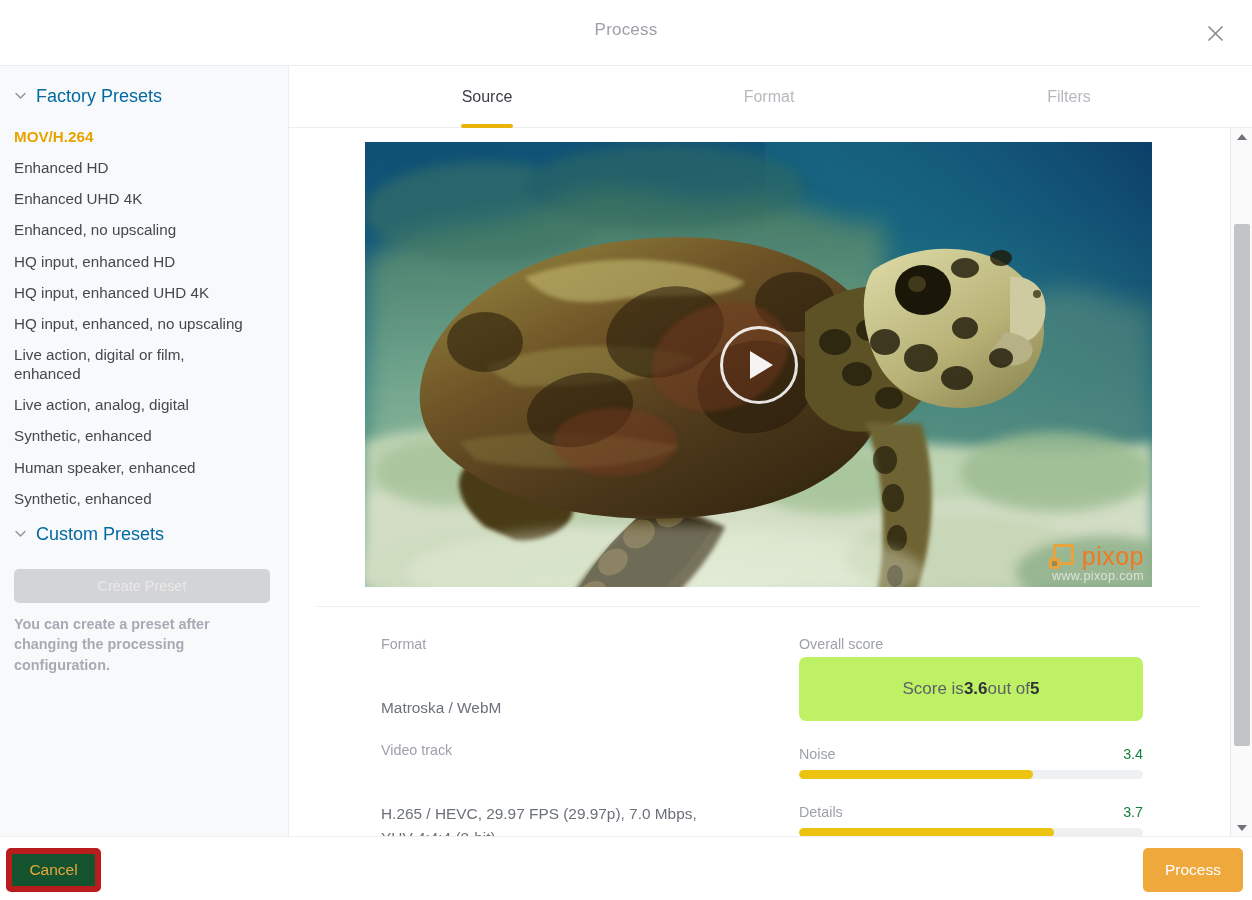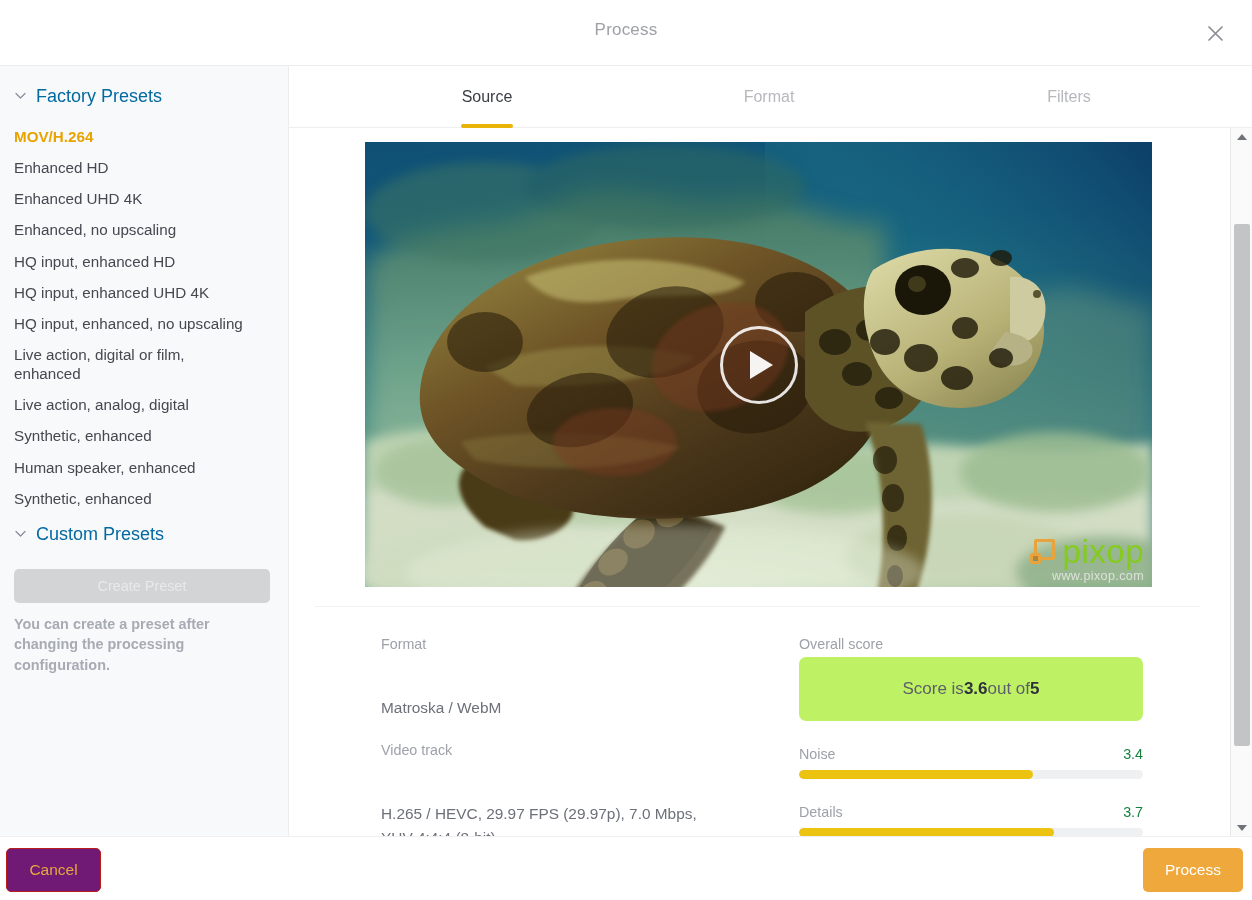--- a/index.html
+++ b/index.html
@@ -115,21 +115,21 @@
   .wm-row { display: flex; align-items: center; gap: 7px; }
   .wm-mark { width: 26px; height: 26px; position: relative; }
   .wm-mark .o {
     position:absolute; left:4px; top:0; width:21px; height:21px;
     border:3px solid #e8a33c; border-radius:2px;
   }
   .wm-mark .i {
     position:absolute; left:0; top:14px; width:11px; height:11px;
     border:3px solid #e8a33c; border-radius:2px; background:rgba(20,40,30,.25);
   }
-  .wm-name { font-size: 33px; color: #84cc16; letter-spacing: .5px; opacity:.92; }
+  .wm-name { font-size: 25px; color: #f97316; letter-spacing: .5px; opacity:.92; }
   .wm-url  { font-size: 12.5px; color: #e9e9e6; opacity:.85; letter-spacing:.4px; margin-top:-2px;}
 
   .divider {
     position: absolute; left: 26px; top: 478px; width: 885px; height: 1px;
     background: #f1f1f2;
   }
 
   
   .meta-col { position: absolute; left: 92px; top: 508px; width: 400px; }
   .meta-label { font-size: 14.3px; color: #9ea1aa; margin-bottom: 3px; }
@@ -170,21 +170,21 @@
     background:#c3c4c6; border-radius:2px; cursor:pointer;
   }
 
   
   .footer {
     position:absolute; left:0; bottom:0; width:1252px; height:64px;
     background:#fff; border-top:1px solid #efefef;
   }
   .btn-cancel {
     position:absolute; left:6px; top:11px; width:95px; height:44px;
-    background:#701a75; border:1px solid #b91c1c; border-radius:5px;
+    background:#14532d; border:6px solid #b91c1c; border-radius:5px;
     color:#e4a93f; font-size:15.5px; font-family:inherit; cursor:pointer;
   }
   .btn-process {
     position:absolute; right:9px; top:11px; width:100px; height:44px;
     background:#efa83c; border:none; border-radius:5px;
     color:#ffffff; font-size:15.5px; font-family:inherit; cursor:pointer;
   }
 </style>
 </head>
 <body>

